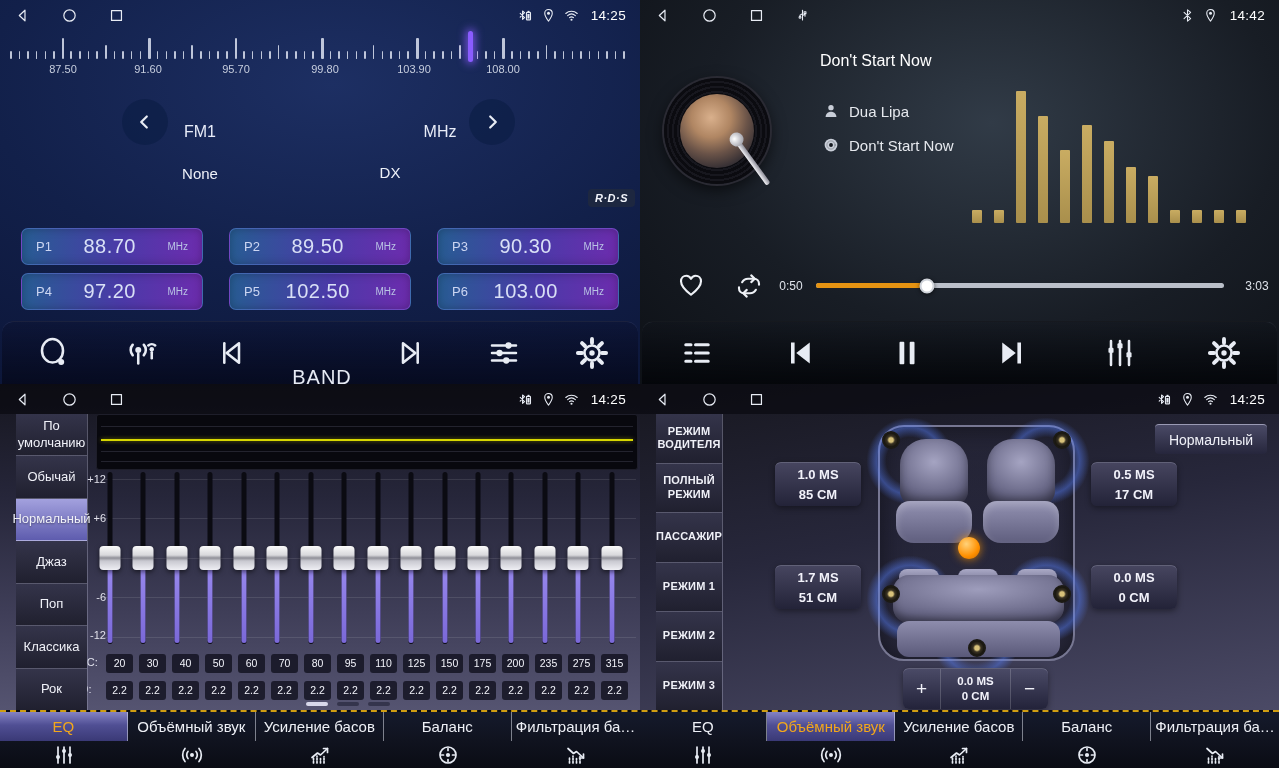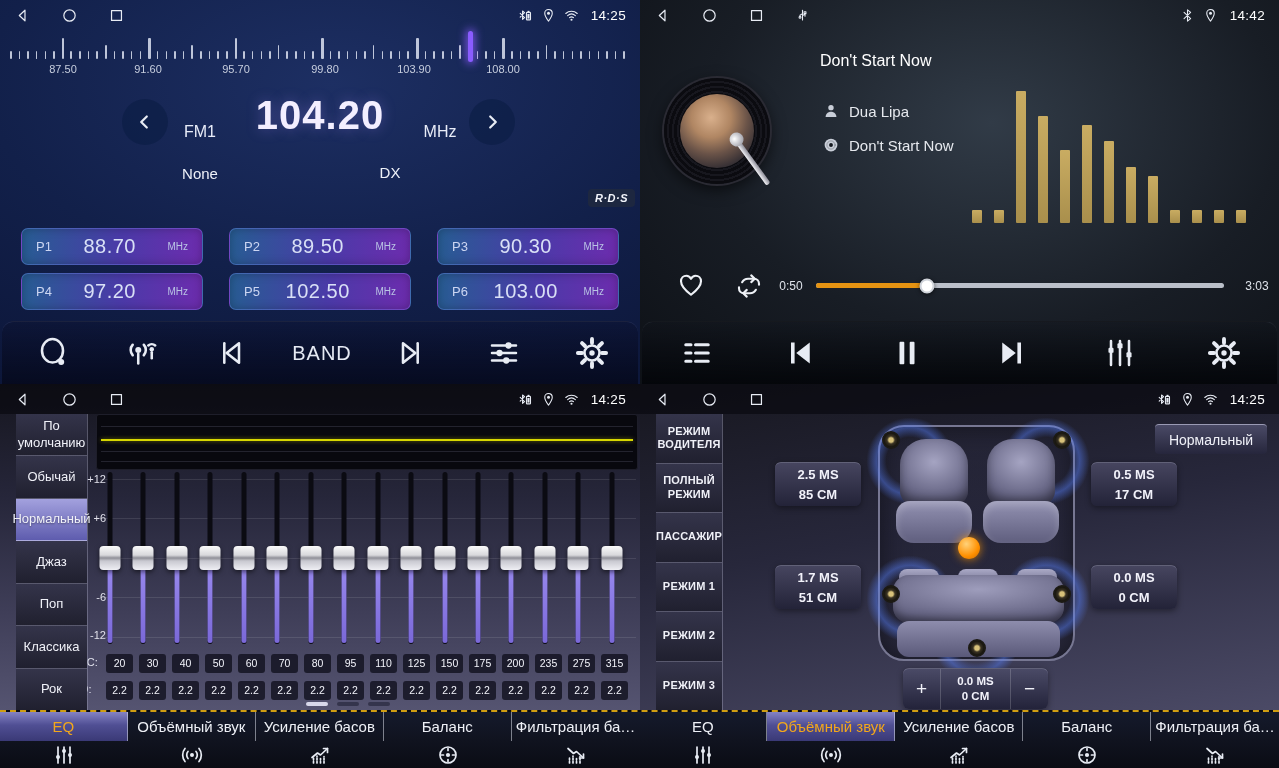--- a/index.html
+++ b/index.html
@@ -260,21 +260,20 @@
       </div>
     <div class="tune-indicator" id="tune-ind" style="left: 468px;"></div>
     <button class="round-btn btn-prev">
         <span class="ic">
           <svg viewBox="0 0 24 24" fill="none" stroke="currentColor" stroke-width="1.7" stroke-linecap="round" stroke-linejoin="round">
             <path d="M13.8 6.5 L8.2 12 L13.8 17.5" stroke-width="2.2"></path>
           </svg>
         </span>
       </button>
     <div class="band-label">FM1</div>
-    <div class="freq-big">104.20</div>
     <div class="mhz-label">MHz</div>
     <button class="round-btn btn-next">
         <span class="ic">
           <svg viewBox="0 0 24 24" fill="none" stroke="currentColor" stroke-width="1.7" stroke-linecap="round" stroke-linejoin="round">
             <path d="M10.2 6.5 L15.8 12 L10.2 17.5" stroke-width="2.2"></path>
           </svg>
         </span>
       </button>
     <div class="none-label">None</div>
     <div class="dx-label">DX</div>
@@ -321,21 +320,21 @@
               <path d="M9.5 12.5 V19"></path>
               <path d="M5.8 6.5 C4 8.4 4 11.6 5.8 13.5 M13.2 6.5 C15 8.4 15 11.6 13.2 13.5"></path>
               <circle cx="18.5" cy="9.5" r="1.5" fill="currentColor" stroke="none"></circle>
               <path d="M18.5 11.5 V15.5"></path>
               <path d="M16.2 7 C17.5 5.8 19.5 5.8 20.8 7"></path>
             </svg></span></div>
         <div class="tbi" style="left: 228px;"><span class="ic" style="height: 36px; width: 36px;"><svg viewBox="0 0 24 24" fill="none" stroke="currentColor" stroke-width="1.7" stroke-linecap="round" stroke-linejoin="round">
               <path d="M8.2 5.5 V18.5"></path>
               <path d="M18 5.5 L9.8 12 L18 18.5 Z"></path>
             </svg></span></div>
-        <div class="tb-band" style="left: 320px;">BAND</div>
+        <div class="tb-band" style="left: 320px; margin-top: 24px;">BAND</div>
         <div class="tbi" style="left: 410px;"><span class="ic" style="height: 36px; width: 36px;"><svg viewBox="0 0 24 24" fill="none" stroke="currentColor" stroke-width="1.7" stroke-linecap="round" stroke-linejoin="round">
               <path d="M15.8 5.5 V18.5"></path>
               <path d="M6 5.5 L14.2 12 L6 18.5 Z"></path>
             </svg></span></div>
         <div class="tbi" style="left: 502px;"><span class="ic" style="height: 36px; width: 36px;"><svg viewBox="0 0 24 24" fill="none" stroke="currentColor" stroke-width="1.7" stroke-linecap="round" stroke-linejoin="round">
               <path d="M4 7 H20 M4 12 H20 M4 17 H20"></path>
               <circle cx="15" cy="7" r="2.1" fill="currentColor" stroke="none"></circle>
               <circle cx="9" cy="12" r="2.1" fill="currentColor" stroke="none"></circle>
               <circle cx="13.5" cy="17" r="2.1" fill="currentColor" stroke="none"></circle>
             </svg></span></div>
@@ -768,21 +767,21 @@
           <div class="seatrow"></div>
       </div>
       <div class="speaker" style="left:2px;top:4px;"></div>
       <div class="speaker" style="left:173px;top:4px;"></div>
       <div class="speaker" style="left:2px;top:158px;"></div>
       <div class="speaker" style="left:173px;top:158px;"></div>
       <div class="speaker" style="left:88px;top:212px;"></div>
       <div class="pos-ball"></div>
     </div>
     <div class="delay-badge b-fl">
-      <div>2.5 MS</div>
+      <div>1.0 MS</div>
       <div>85 CM</div>
     </div>
     <div class="delay-badge b-fr">
       <div>0.5 MS</div>
       <div>17 CM</div>
     </div>
     <div class="delay-badge b-rl">
       <div>1.7 MS</div>
       <div>51 CM</div>
     </div>

